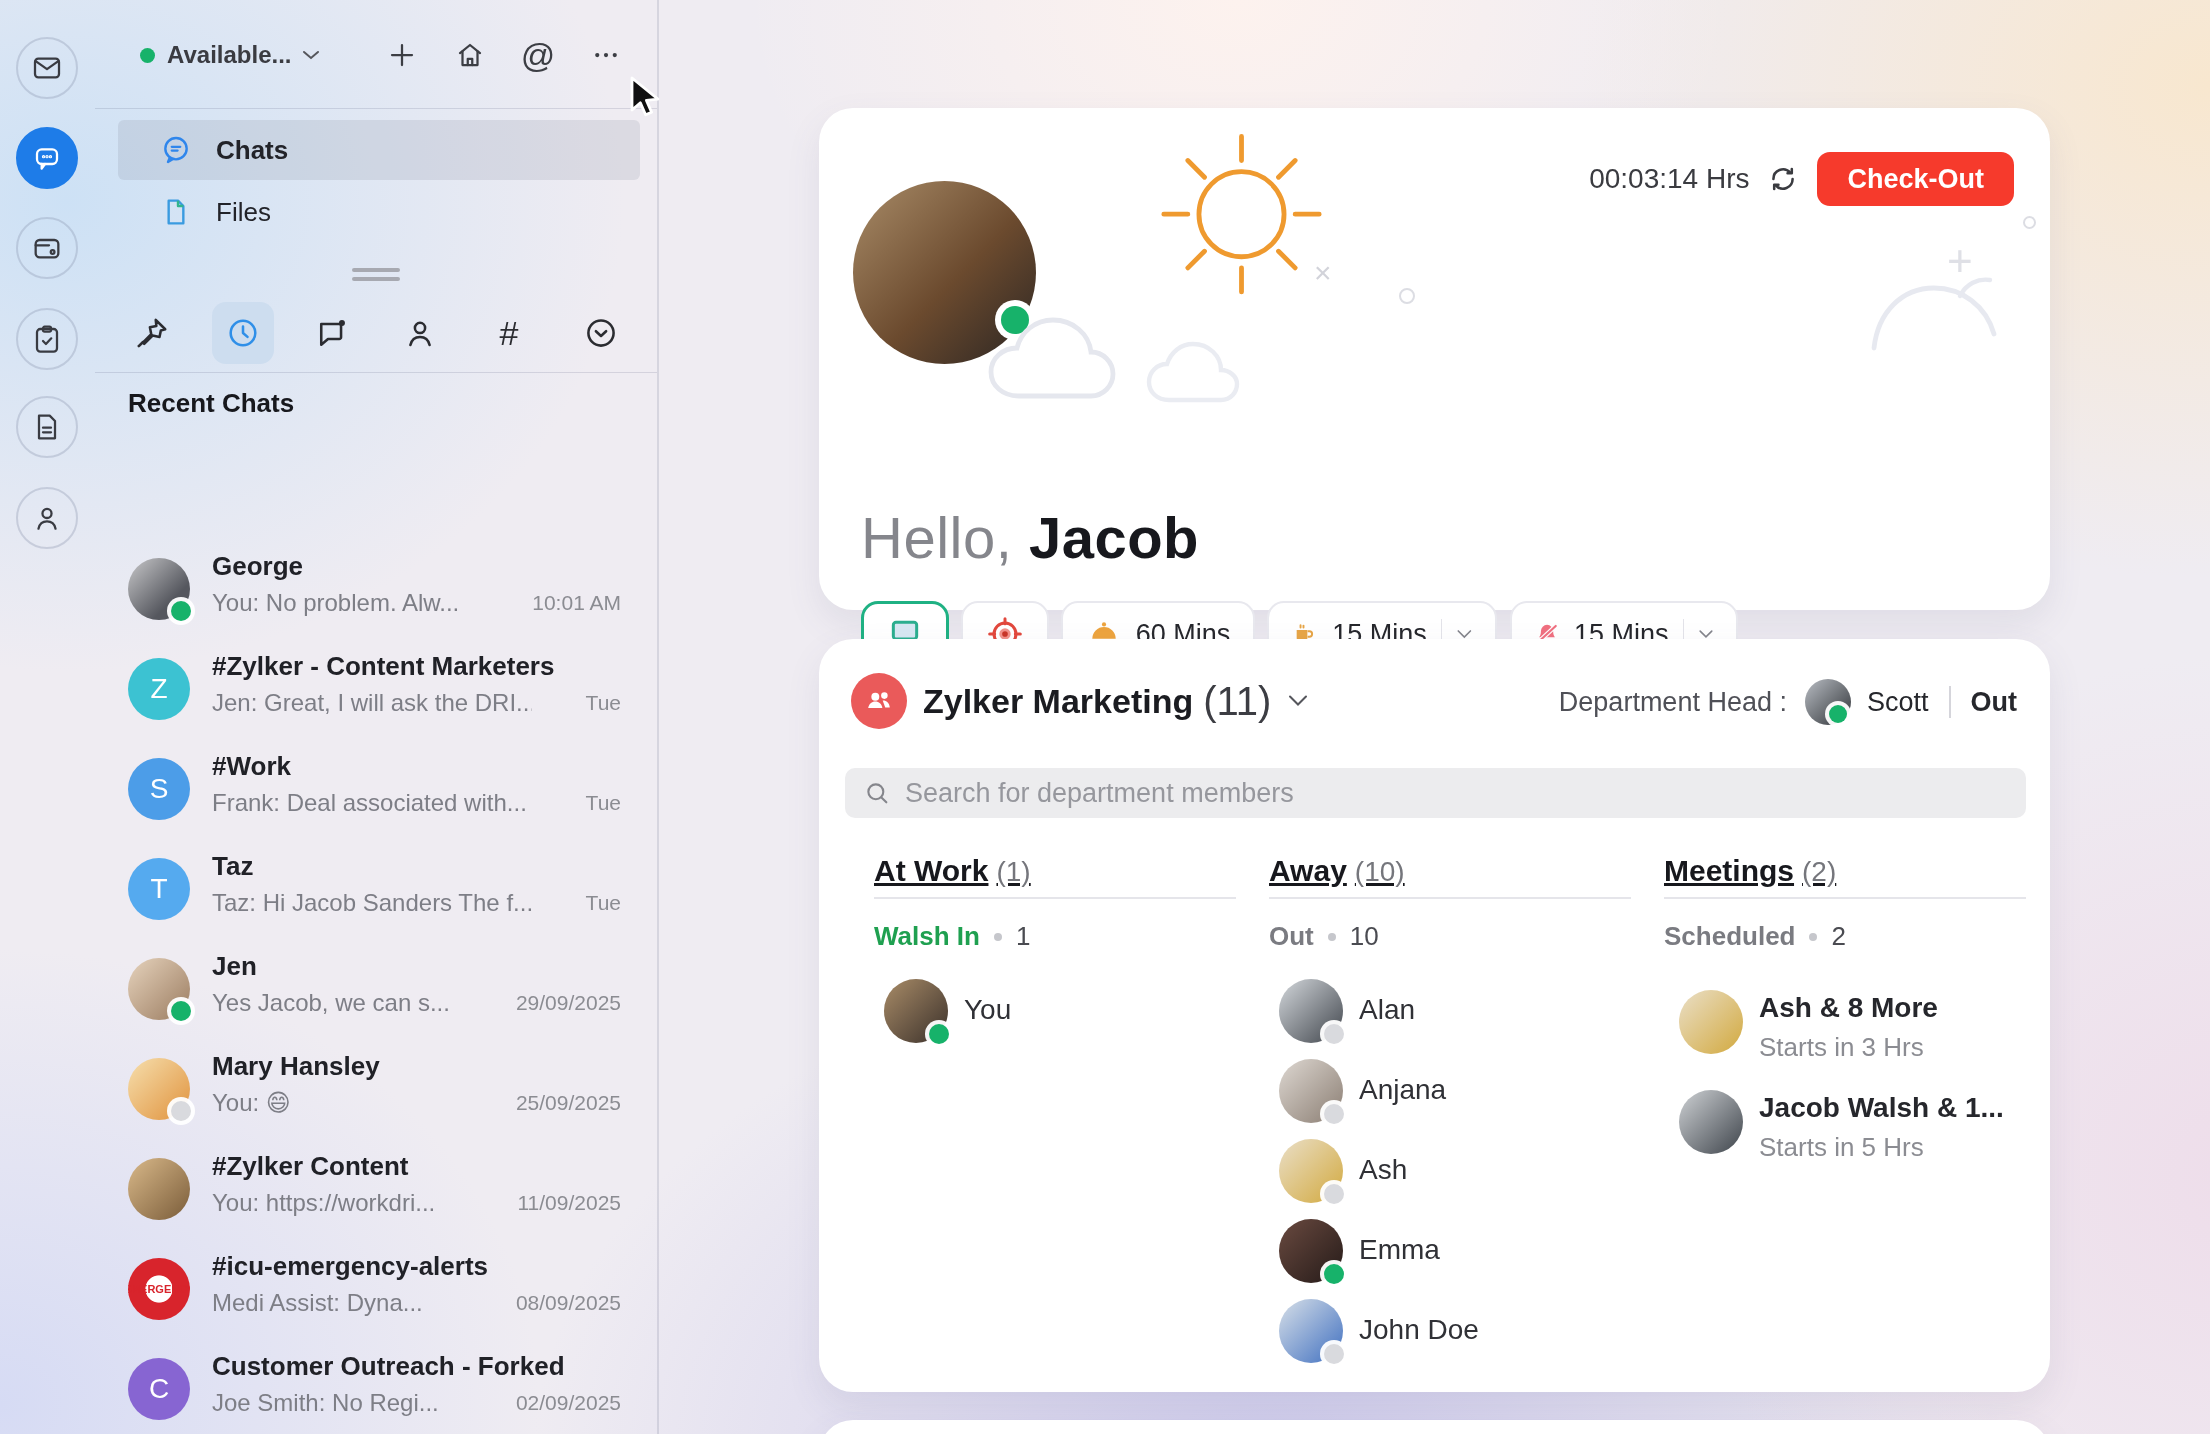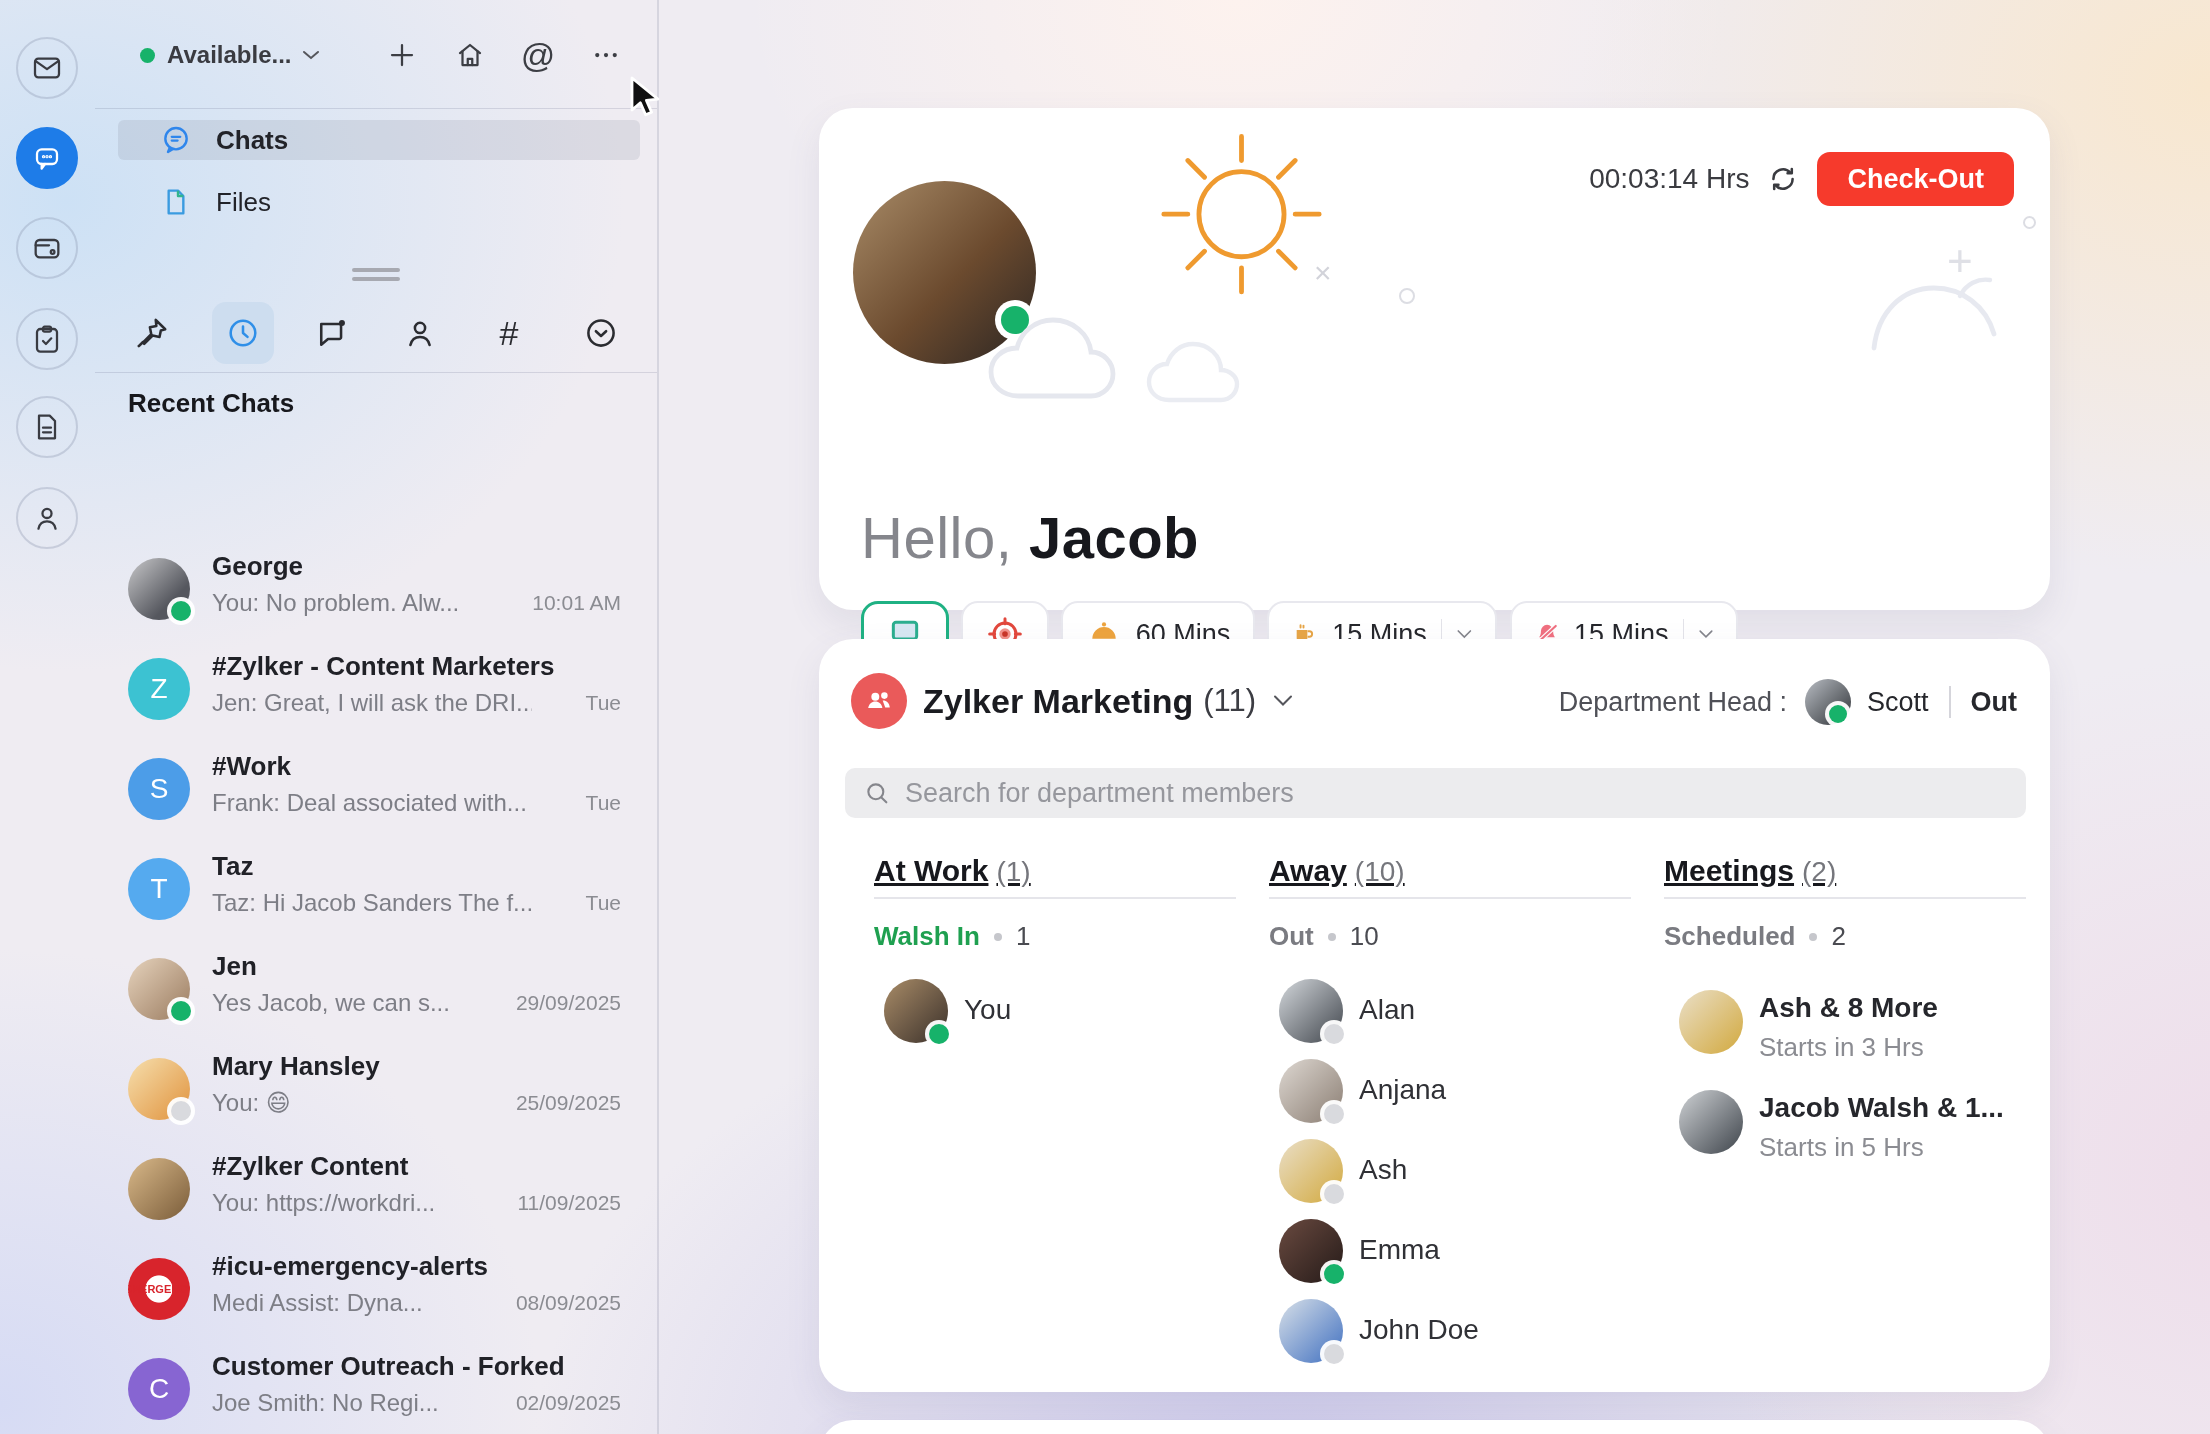--- a/index.html
+++ b/index.html
@@ -32,21 +32,21 @@
   .sidebar{ position:absolute; left:95px; top:0; width:564px; height:1434px;
     border-right:2px solid rgba(90,95,125,.16); }
   .sb-header{ position:absolute; left:0; top:22px; width:100%; height:66px; display:flex; align-items:center; }
   .presence-dot{ width:15px; height:15px; border-radius:50%; background:#17b26a; }
   .status-label{ margin-left:12px; font-size:24px; font-weight:600; color:#3a3b41; }
   .status-chevron{ margin-left:10px; }
   .hdr-actions{ position:absolute; right:34px; top:0; height:66px; display:flex; align-items:center; gap:34px; }
   .hdr-icon{ width:34px; height:34px; display:flex; align-items:center; justify-content:center; color:#3c3e44; }
   .hdr-icon svg{ width:30px; height:30px; stroke:#3c3e44; stroke-width:1.8; fill:none; stroke-linecap:round; stroke-linejoin:round;}
   .sb-divider{ position:absolute; left:0; width:100%; height:1px; background:rgba(90,95,125,.18); }
-  .nav-row{ position:absolute; left:23px; width:522px; height:40px; border-radius:6px;
+  .nav-row{ position:absolute; left:23px; width:522px; height:60px; border-radius:6px;
     display:flex; align-items:center; padding-left:42px; }
   .nav-row.active{ background:rgba(116,124,142,.16); }
   .nav-row .nav-icon{ width:32px; height:32px; }
   .nav-label{ margin-left:24px; font-size:26px; font-weight:600; color:#222329; }
   .drag-handle{ position:absolute; left:50%; transform:translateX(-50%); top:268px; width:48px; }
   .drag-handle i{ display:block; height:4px; border-radius:2px; background:#a7a9b1; margin-bottom:5px;}
   .filters{ position:absolute; left:0; top:302px; width:100%; height:62px; }
   .filter-btn{ position:absolute; top:0; width:62px; height:62px; border-radius:14px;
     display:flex; align-items:center; justify-content:center; }
   .filter-btn.active{ background:#cdddef; }
@@ -88,21 +88,21 @@
   .decor{ position:absolute; pointer-events:none; }
   .ring{ border:2px solid #dcdde3; border-radius:50%; }
   .xmark{ font-size:30px; color:#d2d3da; font-weight:400; }
   .plusmark{ font-size:44px; color:#dfe0e6; font-weight:300; }
 
   
   .dept{ top:639px; height:753px; }
   .dept-head{ position:absolute; left:32px; top:34px; display:flex; align-items:center; }
   .dept-icon{ width:56px; height:56px; border-radius:50%; background:#ea5a5a; display:flex; align-items:center; justify-content:center; }
   .dept-title{ margin-left:16px; font-size:34px; font-weight:700; color:#1b1c21; }
-  .dept-count{ margin-left:10px; font-size:31px; color:#3c3d43; font-weight:400; }
+  .dept-count{ margin-left:10px; font-size:40px; color:#3c3d43; font-weight:400; }
   .dept-chevron{ margin-left:16px; }
   .head-right{ position:absolute; right:33px; top:40px; height:46px; display:flex; align-items:center; }
   .head-label{ font-size:27px; color:#4f5057; }
   .head-avatar{ position:relative; margin-left:18px; width:46px; height:46px; border-radius:50%; }
   .head-avatar .pdot{ left:24px; top:26px; }
   .head-name{ margin-left:16px; font-size:27px; color:#26272c; font-weight:500; }
   .head-sep{ width:2px; height:32px; background:#d5d5db; margin:0 20px; }
   .head-status{ font-size:27px; font-weight:700; color:#26272c; }
   .dept-search{ position:absolute; left:26px; top:129px; width:1181px; height:50px; background:#ececee;
     border-radius:10px; display:flex; align-items:center; padding-left:18px; }

